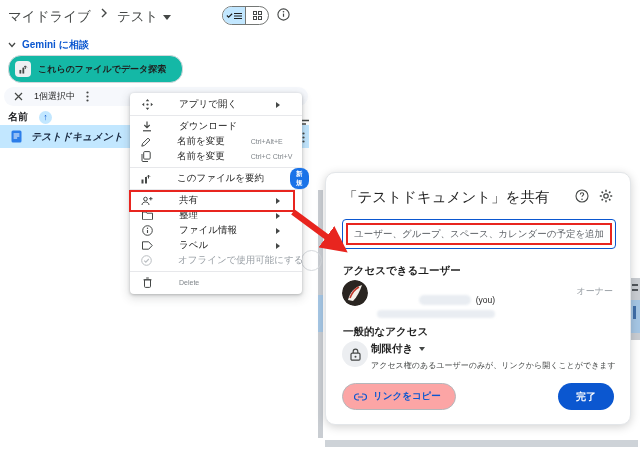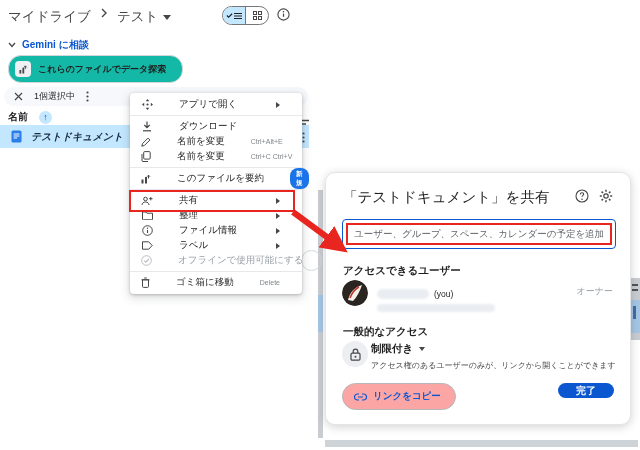--- a/index.html
+++ b/index.html
@@ -72,30 +72,30 @@
   .dlg-gear { position:absolute; right:17px; top:16px; cursor:pointer; }
   .dlg-input { position:absolute; left:16px; top:46px; width:274px; height:30px; border:1.5px solid #0b57d0; border-radius:4px; background:#fff; cursor:text; }
   .input-redbox { position:absolute; left:3px; top:3px; right:3px; bottom:3px; border:2.5px solid #e8251f; display:flex; align-items:center; }
   .dlg-placeholder { font-size:9.5px; color:#5f6368; padding-left:6px; white-space:nowrap; }
   .dlg-h { position:absolute; left:17px; font-size:10.5px; font-weight:bold; color:#1f1f1f; }
   .h-people { top:91px; }
   .h-general { top:152px; }
   .user-row { position:absolute; left:16px; top:107px; display:flex; gap:9px; align-items:flex-start; }
   .avatar { width:26px; height:26px; border-radius:50%; overflow:hidden; flex:none; }
   .redact { background:#e9edf2; border-radius:5px; filter:blur(1px); }
-  .u-name-line { display:flex; align-items:center; gap:5px; margin-top:9px; }
+  .u-name-line { display:flex; align-items:center; gap:5px; margin-top:15px;justify-content:flex-end; }
   .u-you { font-size:8.5px; color:#1f1f1f; }
   .owner-badge { position:absolute; right:17px; top:112px; font-size:9px; color:#9aa0a6; }
   .access-row { position:absolute; left:16px; top:168px; display:flex; gap:3px; }
   .access-circle { width:26px; height:26px; border-radius:50%; background:#eceef1; display:flex; align-items:center; justify-content:center; flex:none; }
   .acc-level { display:flex; align-items:center; gap:6px; font-size:10.5px; font-weight:bold; color:#1f1f1f; cursor:pointer; margin-top:1px; }
   .acc-caret { width:0; height:0; border-left:3.5px solid transparent; border-right:3.5px solid transparent; border-top:4.5px solid #444746; }
   .acc-desc { font-size:8px; color:#444746; margin-top:4px; white-space:nowrap; }
   .btn-copy { position:absolute; left:16px; top:210px; height:27px; display:flex; align-items:center; gap:6px; border:1px solid #b4b7bb; border-radius:14px; padding:0 14px 0 11px; color:#0b57d0; font-size:9.5px; font-weight:bold; background:#fca5a5; cursor:pointer; }
-  .btn-done { position:absolute; right:16px; top:210px; height:15px; display:flex; align-items:center; border-radius:14px; padding:0 18px; background:#0b57d0; color:#fff; font-size:10px; font-weight:bold; cursor:pointer; }
+  .btn-done { position:absolute; right:16px; top:210px; height:27px; display:flex; align-items:center; border-radius:14px; padding:0 18px; background:#0b57d0; color:#fff; font-size:10px; font-weight:bold; cursor:pointer; }
 
   
   .annot { position:absolute; z-index:40; pointer-events:none; }
   .redbox-share { left:129px; top:190px; width:166px; height:22px; border:2.5px solid #e8251f; }
   .annot-arrow { left:283px; top:200px; }
 </style>
 </head>
 <body>
 
 <div id="stage">
@@ -300,21 +300,20 @@
       <span class="mil">オフラインで使用可能にする</span>
     </div>
     <div class="mdiv"></div>
     <div class="mi">
       <span class="mic">
           <svg width="9" height="11" viewBox="0 0 9 11">
             <path d="M1.5 2.8h6v6.6a1 1 0 01-1 1h-4a1 1 0 01-1-1z" fill="none" stroke="#444746"></path>
             <path d="M0.5 2.8h8M3.2 1h2.6" stroke="#444746"></path>
           </svg>
         </span>
-      <span class="mil">ゴミ箱に移動</span>
       <span class="sc">Delete</span>
     </div>
   </div>
 
   <div class="frag frag-lstrip"></div>
   <div class="frag frag-lblue"></div>
   <div class="frag frag-circle"></div>
   <div class="frag frag-rstrip"></div>
   <div class="frag frag-rblue"></div>
   <div class="frag frag-rdash"></div>

